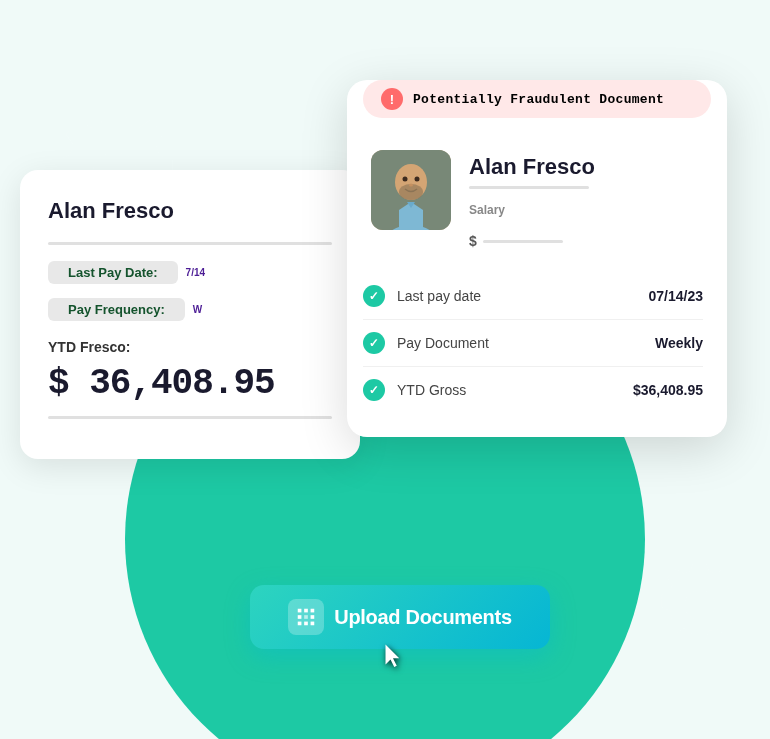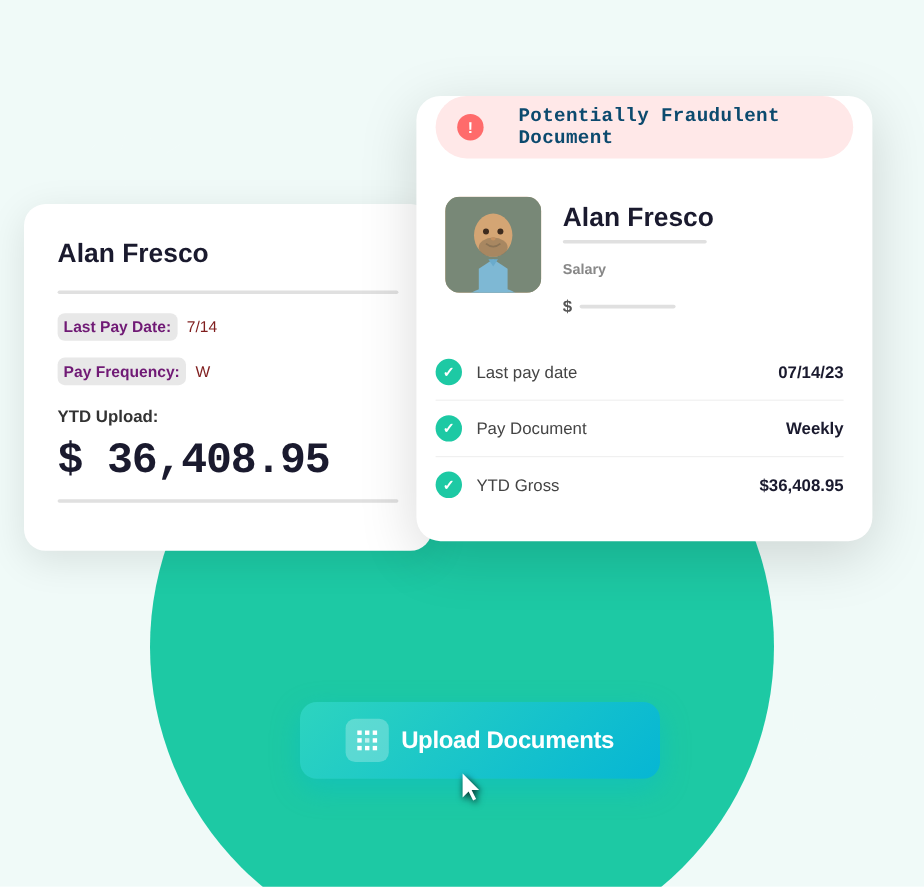--- a/index.html
+++ b/index.html
@@ -88,31 +88,31 @@
     .back-card-row {
       display: flex;
       align-items: center;
       margin-bottom: 14px;
       gap: 8px;
     }
 
     .back-card-label {
       background: #e8e8e8;
       border-radius: 6px;
-      padding: 4px 5px;
+      padding: 4px 20px;
       font-size: 13px;
       font-weight: 600;
-      color: #701a75;
+      color: #14532d;
       white-space: nowrap;
     }
 
     .back-card-value {
-      font-size: 13px;
-      color: #7f1d1d;
-      font-weight: 400;
+      font-size: 10px;
+      color: #4c1d95;
+      font-weight: 700;
     }
 
     .back-card-ytd-label {
       font-size: 14px;
       font-weight: 700;
       color: #333;
       margin-top: 18px;
       margin-bottom: 8px;
     }
 
@@ -168,26 +168,25 @@
       display: flex;
       align-items: center;
       justify-content: center;
       color: white;
       font-weight: 900;
       font-size: 13px;
       flex-shrink: 0;
     }
 
     .fraud-text {
-      font-size: 16px;
-      font-weight: 700;
-      color: #0c4a6e;
+      font-size: 13px;
+      font-weight: 700;
+      color: #000000;
       font-family: 'Courier New', monospace;
       letter-spacing: 0.3px;
-      margin-left: 19px;
     }
 
     
     .card-header {
       display: flex;
       align-items: flex-start;
       padding: 28px 24px 16px 24px;
       gap: 18px;
       margin-top: 18px;
     }
@@ -385,21 +384,21 @@
     <div class="back-card-name">Alan Fresco</div>
     <div class="back-card-divider"></div>
     <div class="back-card-row">
       <span class="back-card-label">Last Pay Date:</span>
       <span class="back-card-value">7/14</span>
     </div>
     <div class="back-card-row">
       <span class="back-card-label">Pay Frequency:</span>
       <span class="back-card-value">W</span>
     </div>
-    <div class="back-card-ytd-label">YTD Upload:</div>
+    <div class="back-card-ytd-label">YTD Fresco:</div>
     <div class="back-card-amount">$ 36,408.95</div>
     <div class="back-card-amount-bar"></div>
   </div>
 
   <div class="front-card">
 
     <div class="fraud-banner">
       <div class="fraud-icon">!</div>
       <span class="fraud-text">Potentially Fraudulent Document</span>
     </div>

